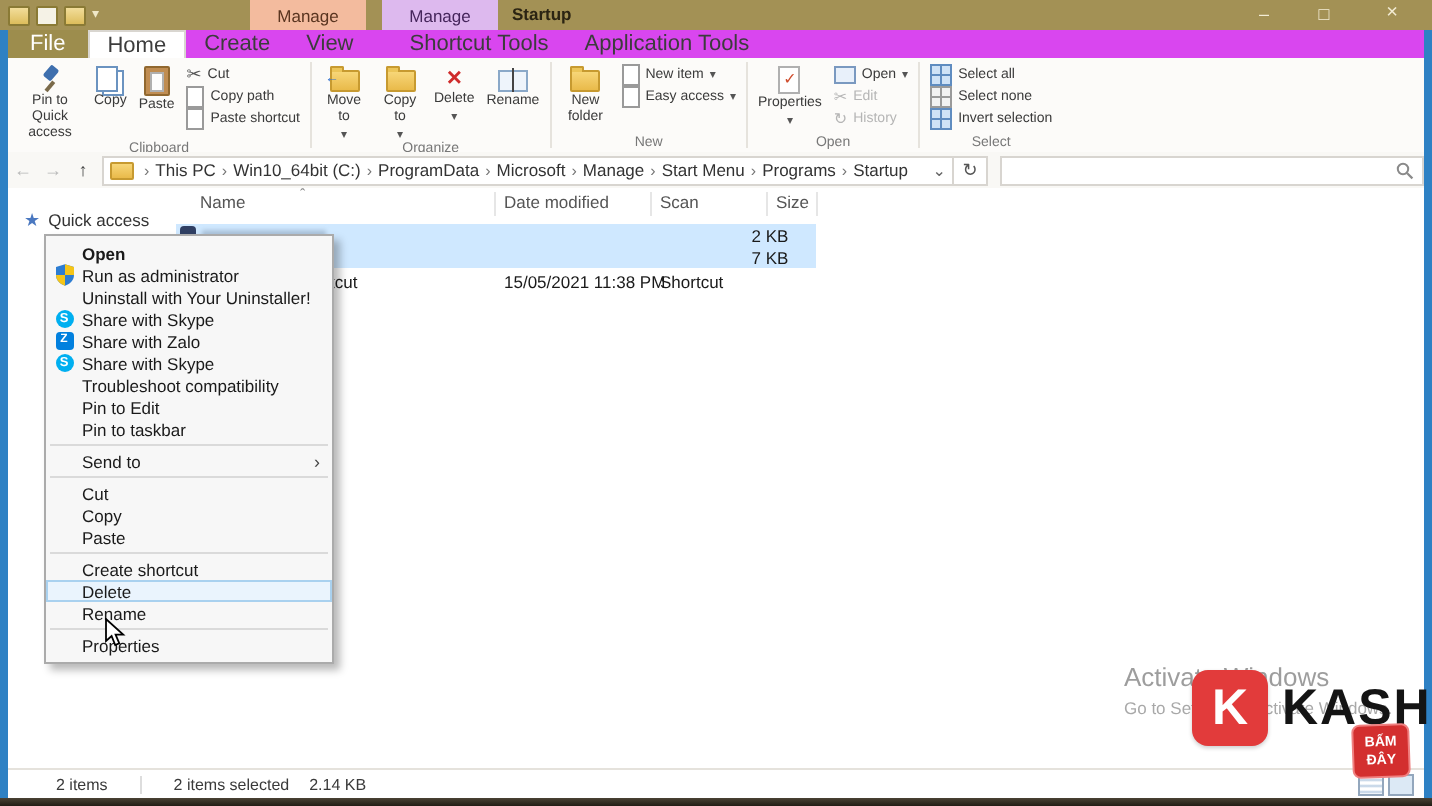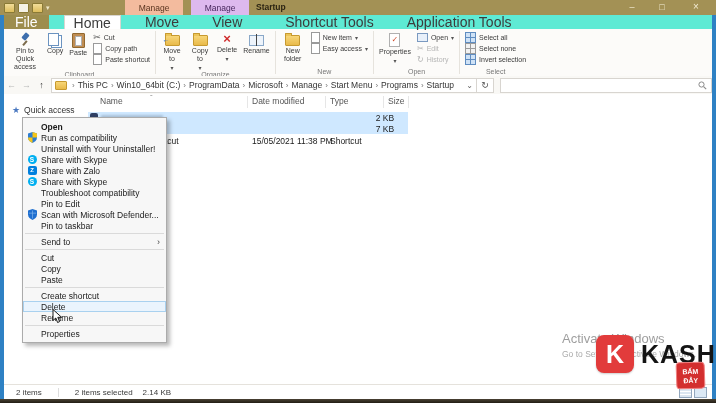--- a/index.html
+++ b/index.html
@@ -11,21 +11,21 @@
   .qat .qico{width:9px;height:8px;background:linear-gradient(#f2dd9a,#ddbd5c);border:1px solid #8a7a35;border-radius:1px;}
   .qat .qico.doc{background:#f5f2e6;}
   .qat .dd{color:#efe7c8;font-size:7px;line-height:1;}
   .ctxtab{position:absolute;top:0;height:15px;display:flex;align-items:center;justify-content:center;font-size:8.5px;}
   .ctxtab.one{left:125px;width:58px;background:#f3bb9e;color:#5a3520;}
   .ctxtab.two{left:191px;width:58px;background:#ddb9ee;color:#46265c;}
   .wtitle{position:absolute;left:256px;top:0;height:15px;line-height:15px;font-size:8.5px;color:#2b2413;font-weight:bold;}
   .winbtn{position:absolute;top:0;height:15px;width:24px;text-align:center;line-height:14px;color:#f3ecd4;font-size:9px;cursor:default;}
   .winbtn.min{right:72px;} .winbtn.max{right:42px;} .winbtn.cls{right:8px;font-size:10px;}
   
-  .tabsrow{position:absolute;left:4px;right:4px;top:15px;height:14px;background:#5eead4;display:flex;align-items:stretch;font-size:14px;color:#3c3c3c;z-index:5;gap:15px;}
+  .tabsrow{position:absolute;left:4px;right:4px;top:15px;height:14px;background:#d946ef;display:flex;align-items:stretch;font-size:11px;color:#3c3c3c;z-index:5;}
   .ftab{background:#9d8d4d;color:#fff;padding:0 11px;display:flex;align-items:center;}
   .rtab{padding:0 9px;display:flex;align-items:center;}
   .rtab.active{background:#fff;border:1px solid #d9d6d0;border-bottom:none;}
   .rtab.tools1{margin-left:10px;} 
   
   .ribbon{position:absolute;left:4px;right:4px;top:29px;height:47px;background:#fcfbf9;border-bottom:1px solid #e2dfda;display:flex;z-index:4;}
   .rgroup{display:flex;flex-direction:column;align-items:center;padding:1px 2px 0 2px;}
   .rrow{display:flex;align-items:flex-start;flex:1;}
   .glabel{font-size:7px;color:#777;padding-bottom:1px;}
   .vdiv{width:1px;background:#e6e3dd;margin:2px 0;}
@@ -97,21 +97,21 @@
   .mi.hover{background:#eaf4fd;border:1px solid #a9d1ef;padding-left:17px;}
   .mico{position:absolute;left:3px;top:0;width:12px;height:11px;display:flex;align-items:center;justify-content:center;}
   .subarrow{position:absolute;right:6px;color:#444;font-size:9px;}
   .msep{height:1px;background:#dadada;margin:2px 2px;}
   .skypeico{width:9px;height:9px;border-radius:50%;background:#00aff0;color:#fff;font-size:6.5px;font-weight:bold;text-align:center;line-height:9px;}
   .zaloico{width:9px;height:9px;border-radius:2px;background:#0180de;color:#fff;font-size:6px;font-weight:bold;text-align:center;line-height:9px;}
   
   .cursor{position:absolute;left:52px;top:309px;z-index:12;}
   
   .status{position:absolute;left:4px;right:4px;bottom:4px;height:14px;background:#fff;border-top:1px solid #e5e2dc;
-    display:flex;align-items:center;font-size:8px;color:#3a3a3a;padding-left:12px;gap:0;z-index:6;}
+    display:flex;align-items:center;font-size:8px;color:#3a3a3a;padding-left:24px;gap:0;z-index:6;}
   .st1{margin-right:16px;} .stsep{width:1px;height:9px;background:#ddd;margin-right:16px;} .st2{margin-right:10px;}
   .viewicons{position:absolute;right:5px;top:2px;display:flex;gap:2px;}
   .viewico{width:11px;height:9px;border:1px solid #93a7bd;background:
     repeating-linear-gradient(#fff,#fff 1px,#b9cde2 2px,#fff 3px);}
   .viewico.thumb{background:#dce9f5;}
   
   .wm1{position:absolute;left:562px;top:331px;font-size:13px;color:#8d8d8d;opacity:.85;z-index:2;}
   .wm2{position:absolute;left:562px;top:349px;font-size:8.5px;color:#9a9a9a;opacity:.85;z-index:2;}
   .ksq{position:absolute;left:596px;top:335px;width:38px;height:38px;background:#e23b3b;border-radius:8px;z-index:4;
     color:#fff;font-size:25px;font-weight:bold;text-align:center;line-height:38px;box-shadow:0 1px 2px rgba(0,0,0,.2);}
@@ -135,21 +135,21 @@
     <div class="ctxtab two">Manage</div>
     <div class="wtitle">Startup</div>
     <div class="winbtn min">–</div>
     <div class="winbtn max">□</div>
     <div class="winbtn cls">×</div>
   </div>
 
   <div class="tabsrow">
     <div class="ftab">File</div>
     <div class="rtab active">Home</div>
-    <div class="rtab">Move</div>
+    <div class="rtab">Create</div>
     <div class="rtab">View</div>
     <div class="rtab tools1">Shortcut Tools</div>
     <div class="rtab">Application Tools</div>
   </div>
 
   <div class="ribbon">
     <div class="rgroup">
       <div class="rrow">
         <button class="bigbtn">
           <span class="pinico"></span>
@@ -322,21 +322,21 @@
 
   <div class="qaccess">
     <span class="qstar">★</span>
     <span>Quick access</span>
   </div>
 
   <div class="cols">
     <span class="colh" style="left:12px;">Name</span>
     <span class="sortmark">ˆ</span>
     <span class="colh" style="left:164px;">Date modified</span>
-    <span class="colh" style="left:242px;">Type</span>
+    <span class="colh" style="left:242px;">Scan</span>
     <span class="colh" style="left:300px;">Size</span>
     <span class="colsep" style="left:159px;"></span>
     <span class="colsep" style="left:237px;"></span>
     <span class="colsep" style="left:295px;"></span>
     <span class="colsep" style="left:320px;"></span>
   </div>
 
   <div class="row" style="top:112px;">
     <span class="ricon"></span>
     <span class="rblur"></span>
@@ -357,21 +357,21 @@
         <span>Open</span>
       </div>
     <div class="mi">
       <span class="mico">
         <svg width="9" height="11" viewBox="0 0 10 12">
             <path d="M5 0 L10 1.5 V6 C10 9.3 7.4 11 5 12 C2.6 11 0 9.3 0 6 V1.5 Z" fill="#2d7dd2"></path>
             <path d="M5 0 L10 1.5 V6 H5 Z" fill="#f5c518"></path>
             <path d="M5 6 H0 C0 9.3 2.6 11 5 12 Z" fill="#f5c518"></path>
           </svg>
       </span>
-        <span>Run as compatibility</span>
+        <span>Run as administrator</span>
     </div>
     <div class="mi">
         <span>Uninstall with Your Uninstaller!</span>
       </div>
     <div class="mi">
       <span class="mico">
           <span class="skypeico">S</span>
         </span>
       <span>Share with Skype</span>
     </div>
@@ -386,30 +386,20 @@
           <span class="skypeico">S</span>
         </span>
       <span>Share with Skype</span>
     </div>
     <div class="mi">
         <span>Troubleshoot compatibility</span>
       </div>
     <div class="mi">
         <span>Pin to Edit</span>
       </div>
-    <div class="mi">
-      <span class="mico">
-        <svg width="9" height="11" viewBox="0 0 10 12">
-            <path d="M5 0 L10 1.5 V6 C10 9.3 7.4 11 5 12 C2.6 11 0 9.3 0 6 V1.5 Z" fill="#1f6fd0"></path>
-            <path d="M5 1.5 V10.5" stroke="#7fb3ea" stroke-width="0.8"></path>
-            <path d="M1 4.5 H9" stroke="#7fb3ea" stroke-width="0.8"></path>
-          </svg>
-      </span>
-        <span>Scan with Microsoft Defender...</span>
-    </div>
     <div class="mi">
         <span>Pin to taskbar</span>
       </div>
     <div class="msep"></div>
     <div class="mi">
       <span>Send to</span>
       <span class="subarrow">›</span>
     </div>
     <div class="msep"></div>
     <div class="mi">

